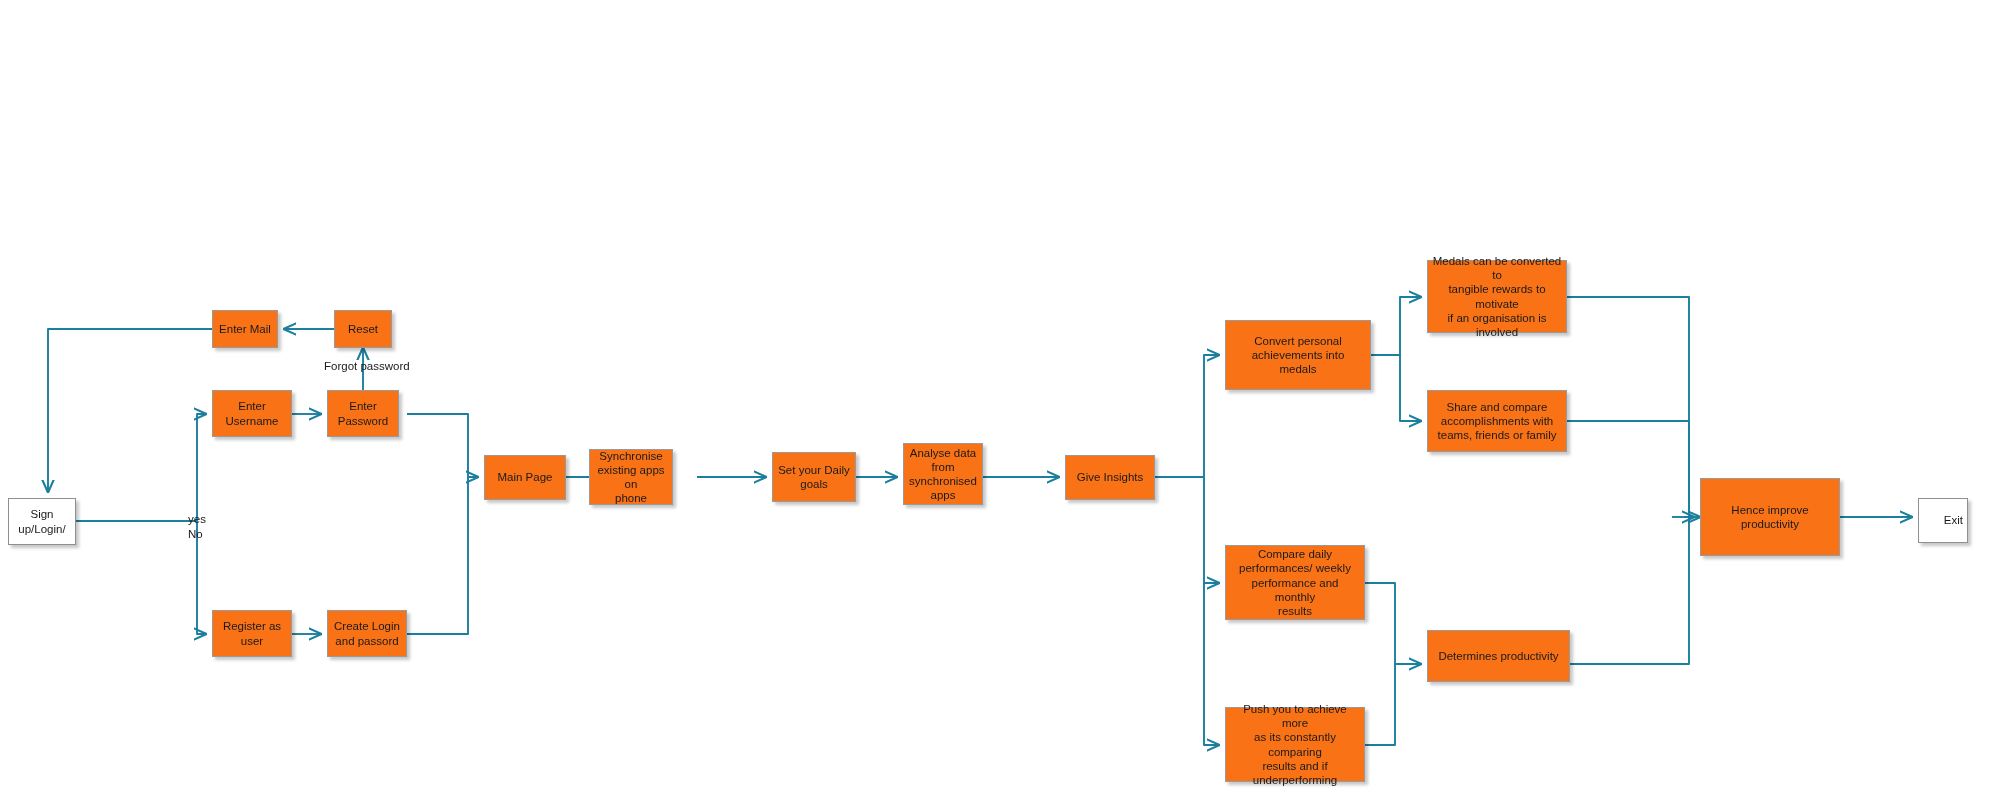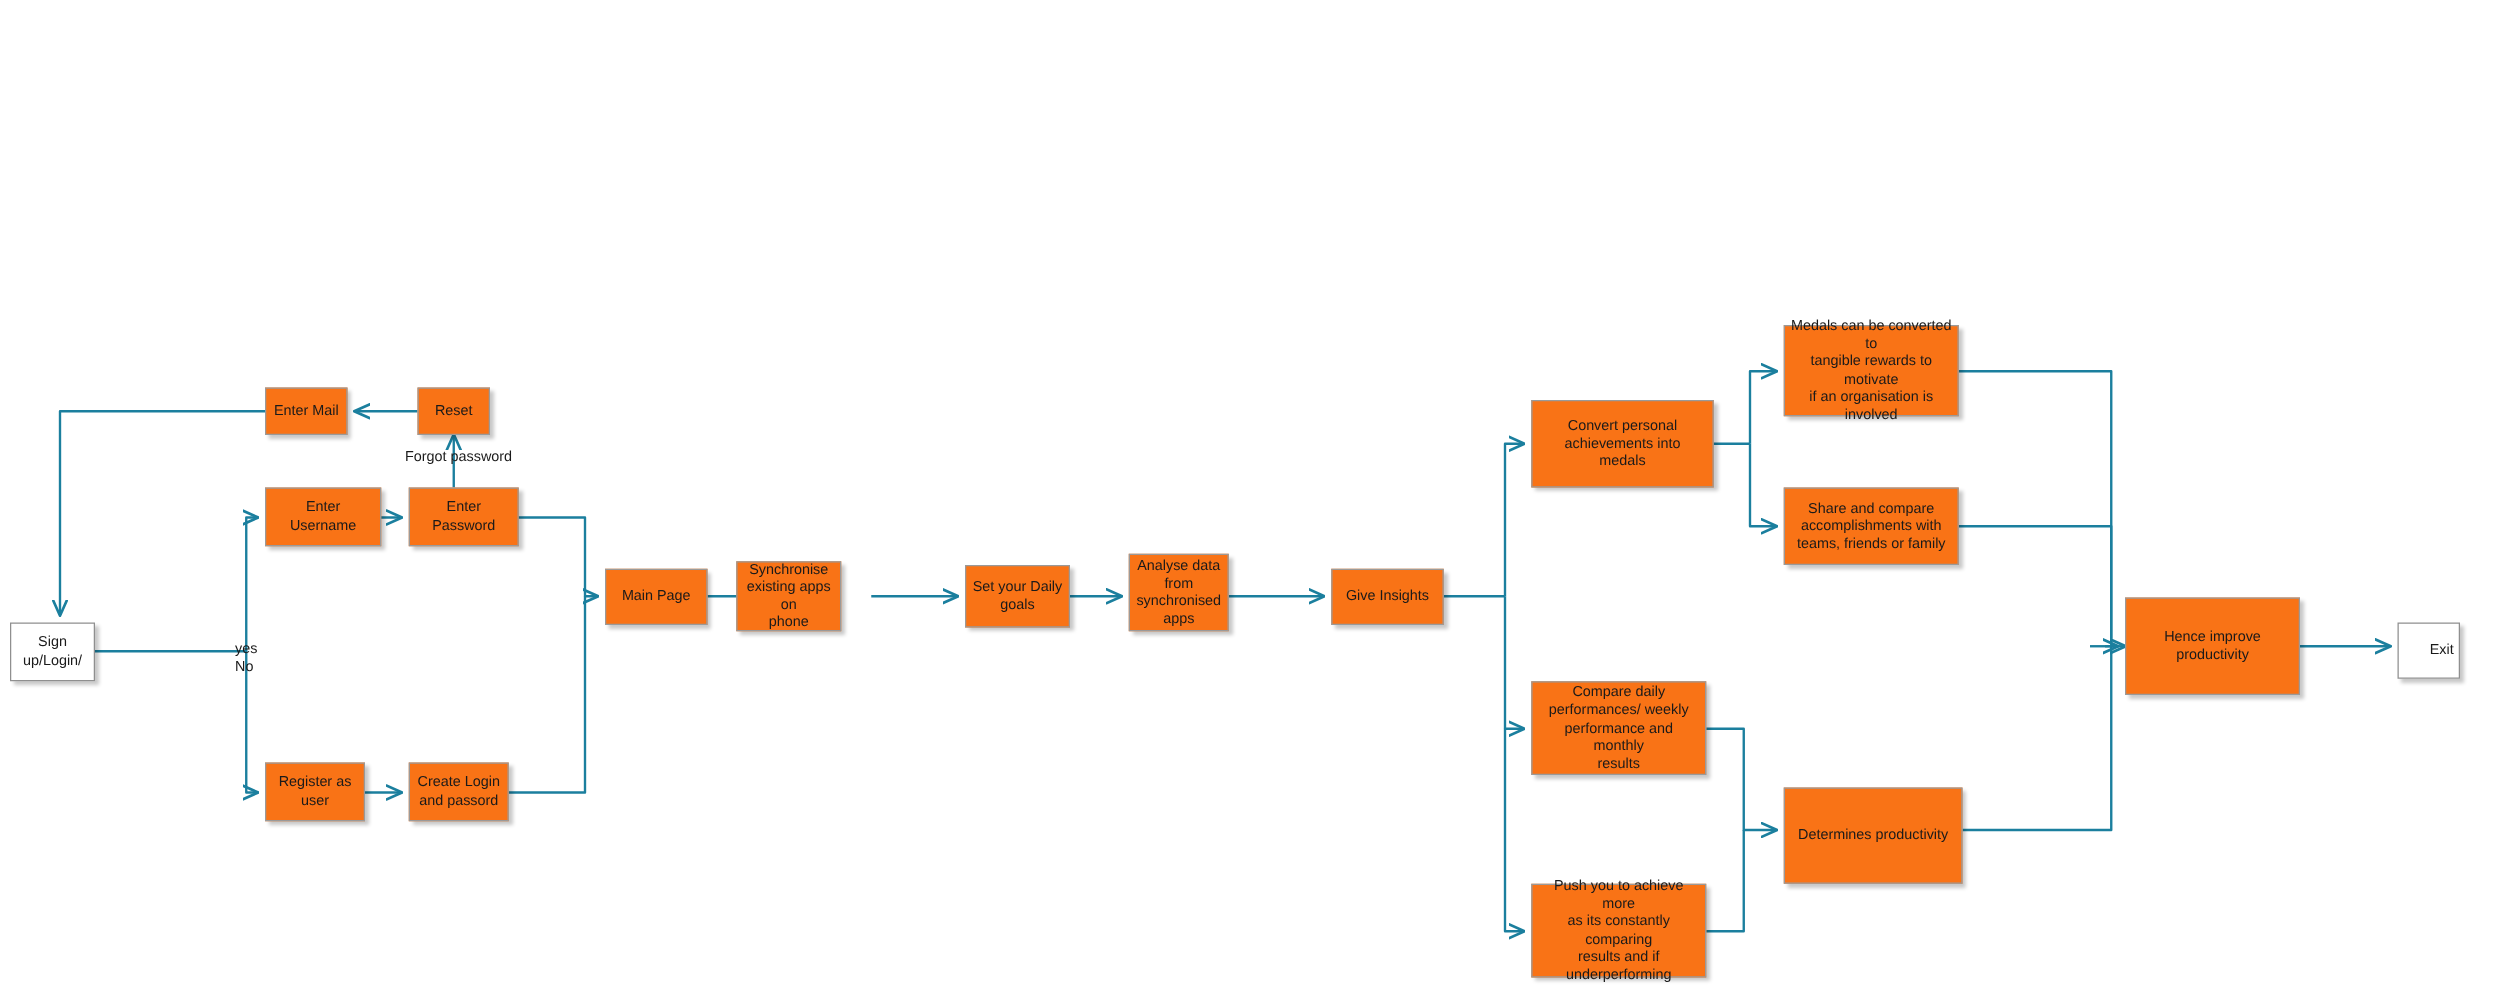--- a/index.html
+++ b/index.html
@@ -130,25 +130,25 @@
   </div>
 
   <div class="node" style="left:212px;top:310px;width:66px;height:38px;">
     <span class="node-label">Enter Mail</span>
   </div>
 
   <div class="node" style="left:334px;top:310px;width:58px;height:38px;">
     <span class="node-label">Reset</span>
   </div>
 
-  <div class="node" style="left:212px;top:390px;width:93px;height:47px;">
+  <div class="node" style="left:212px;top:390px;width:80px;height:47px;">
     <span class="node-label">Enter Username</span>
   </div>
 
-  <div class="node" style="left:327px;top:390px;width:88px;height:47px;">
+  <div class="node" style="left:327px;top:390px;width:72px;height:47px;">
     <span class="node-label">Enter Password</span>
   </div>
 
   <div class="node" style="left:212px;top:610px;width:80px;height:47px;">
     <span class="node-label">Register as user</span>
   </div>
 
   <div class="node" style="left:327px;top:610px;width:80px;height:47px;">
     <span class="node-label">Create Login
 and passord</span>
@@ -206,21 +206,21 @@
 results</span>
   </div>
 
   <div class="node" style="left:1225px;top:707px;width:140px;height:75px;">
     <span class="node-label">Push you to achieve more
 as its constantly comparing
 results and if
 underperforming</span>
   </div>
 
-  <div class="node" style="left:1427px;top:630px;width:143px;height:77px;">
+  <div class="node" style="left:1427px;top:630px;width:143px;height:52px;">
     <span class="node-label">Determines productivity</span>
   </div>
 
   <div class="node" style="left:1700px;top:478px;width:140px;height:78px;">
     <span class="node-label">Hence improve productivity</span>
   </div>
 
   <div class="node plain" style="left:1918px;top:498px;width:50px;height:45px;text-align:right;">
     <span class="node-label">Exit</span>
   </div>

